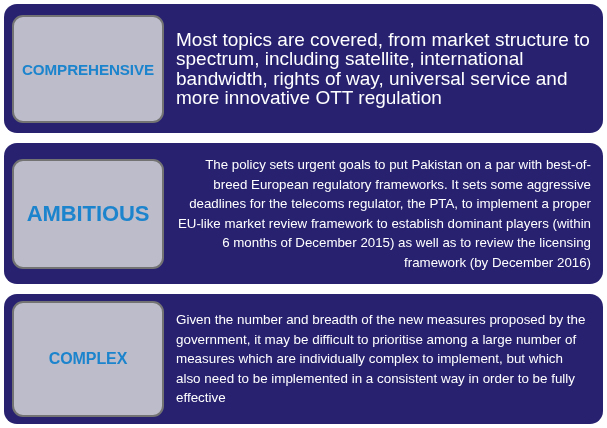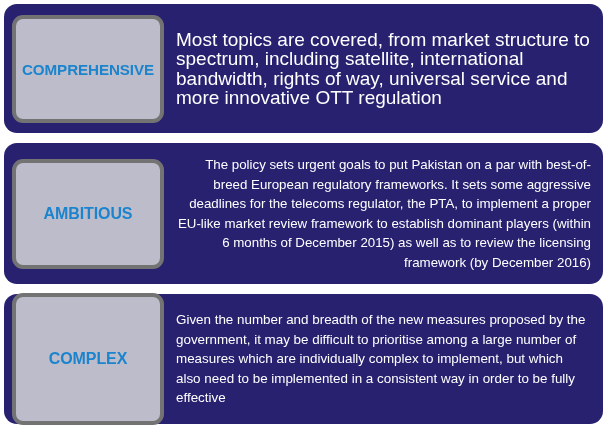--- a/index.html
+++ b/index.html
@@ -34,48 +34,48 @@
 
   .panel-1 { top: 4px;   height: 129px; }
   .panel-2 { top: 143px; height: 141px; }
   .panel-3 { top: 294px; height: 130px; }
 
   .label-box {
     flex: 0 0 auto;
     margin-left: 8px;
     width: 152px;
     background: #bcbcca;
-    border: 4px solid #737373;
+    border: 2px solid #737373;
     border-radius: 11px;
     box-sizing: border-box;
     display: flex;
     align-items: center;
     justify-content: center;
     position: relative;
   }
 
   .panel-1 .label-box { height: 108px; }
   .panel-2 .label-box { height: 110px; }
-  .panel-3 .label-box { height: 132px; }
+  .panel-3 .label-box { height: 116px; }
 
   .label-text {
     position: absolute;
     left: 50%;
     top: 50%;
     transform: translate(-50%, -50%);
     white-space: nowrap;
     color: #1b84cd;
     font-weight: bold;
     font-size: 15.5px;
     letter-spacing: -0.1px;
     z-index: 3;
   }
 
   .panel-1 .label-text { font-size: 15.2px; }
-  .panel-2 .label-text { font-size: 16px; }
+  .panel-2 .label-text { font-size: 22px; }
   .panel-3 .label-text { font-size: 16px; }
 
   .body-text {
     flex: 1 1 auto;
     color: #ffffff;
     font-size: 19px;
     line-height: 19.2px;
     padding-left: 12px;
     padding-right: 12px;
     text-align: left;

